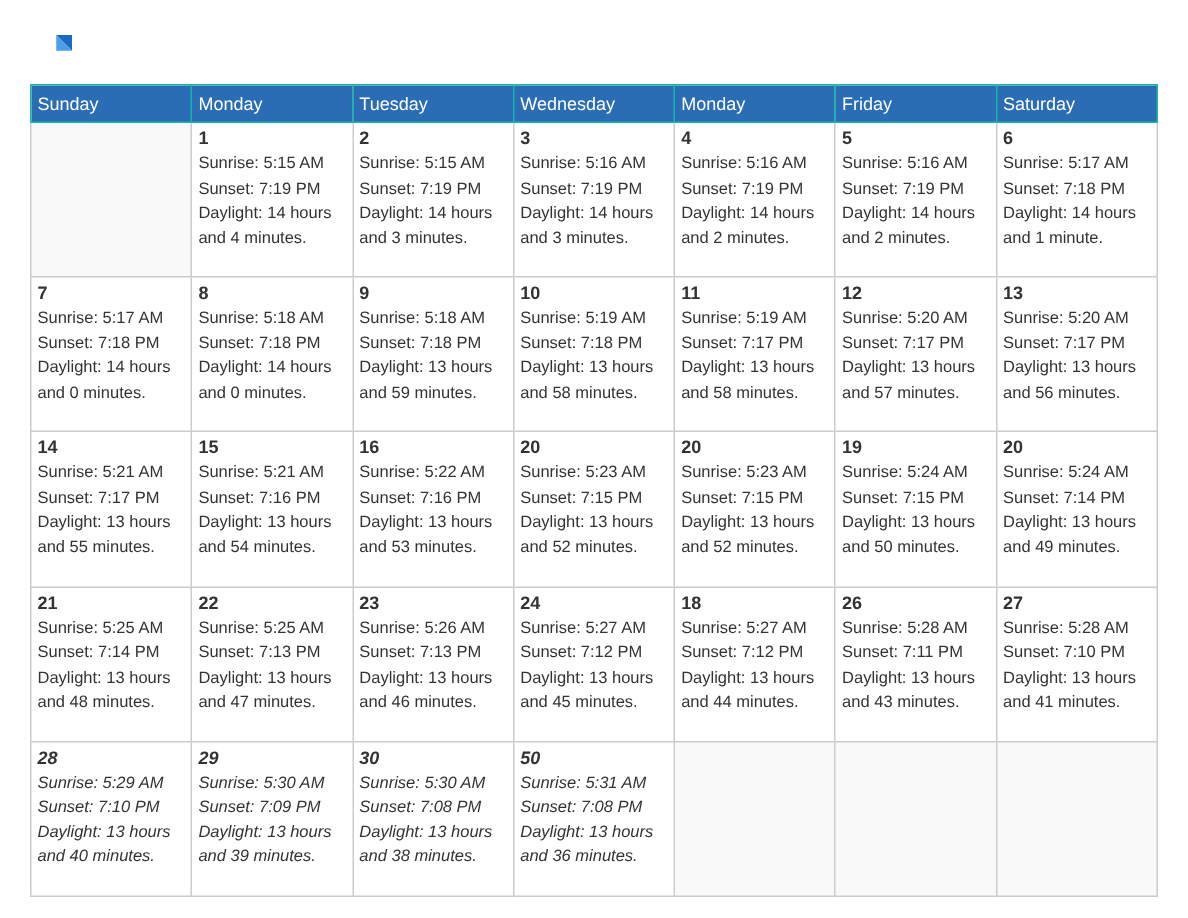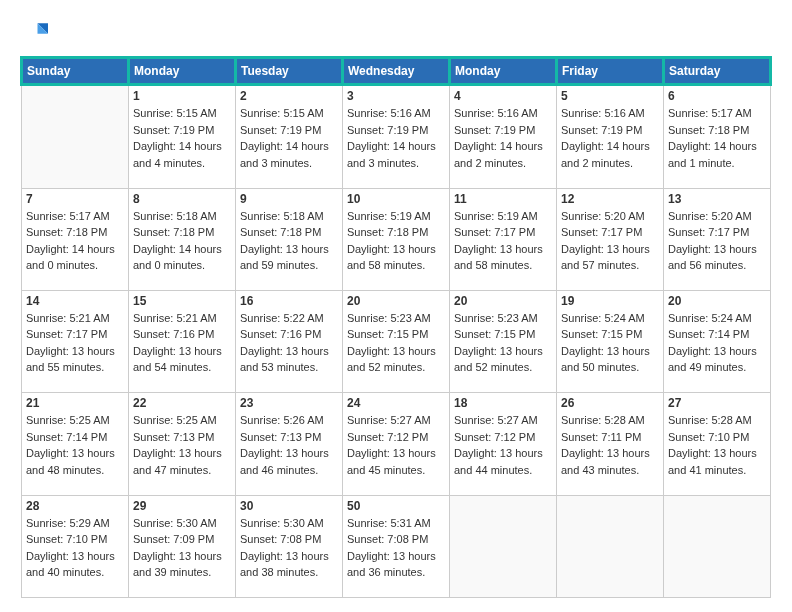--- a/index.html
+++ b/index.html
@@ -64,23 +64,23 @@
       flex: 1;
       border: 1px solid #ccc;
       border-collapse: collapse;
       width: 100%;
       table-layout: fixed;
     }
     .calendar th {
       background: #2a6db5;
       color: #fff;
       font-size: 12px;
-      font-weight: bold;
+      font-weight: normal;
       padding: 5px 4px;
-      border: 3px solid #14b8a6;
+      border: 1px solid #14b8a6;
       text-align: left;
     }
     .calendar td {
       border: 1px solid #ccc;
       vertical-align: top;
       padding: 3px 4px;
       font-size: 9.5px;
       color: #333;
       height: 88px;
     }
@@ -97,20 +97,21 @@
     .day-info {
       font-size: 11px;
       color: #333;
       line-height: 1.5;
     }
     .week-row td {
       height: 88px;
     }
     .last-row td {
       height: 78px;
+      font-style: italic;
     }
   </style>
 </head>
 <body>
 
 <div class="page">
   <div class="header">
     <div class="logo">
       <svg class="logo-icon" viewBox="0 0 32 32">
         <polygon points="20,6 32,6 32,18" fill="#1a6bbf"></polygon>

